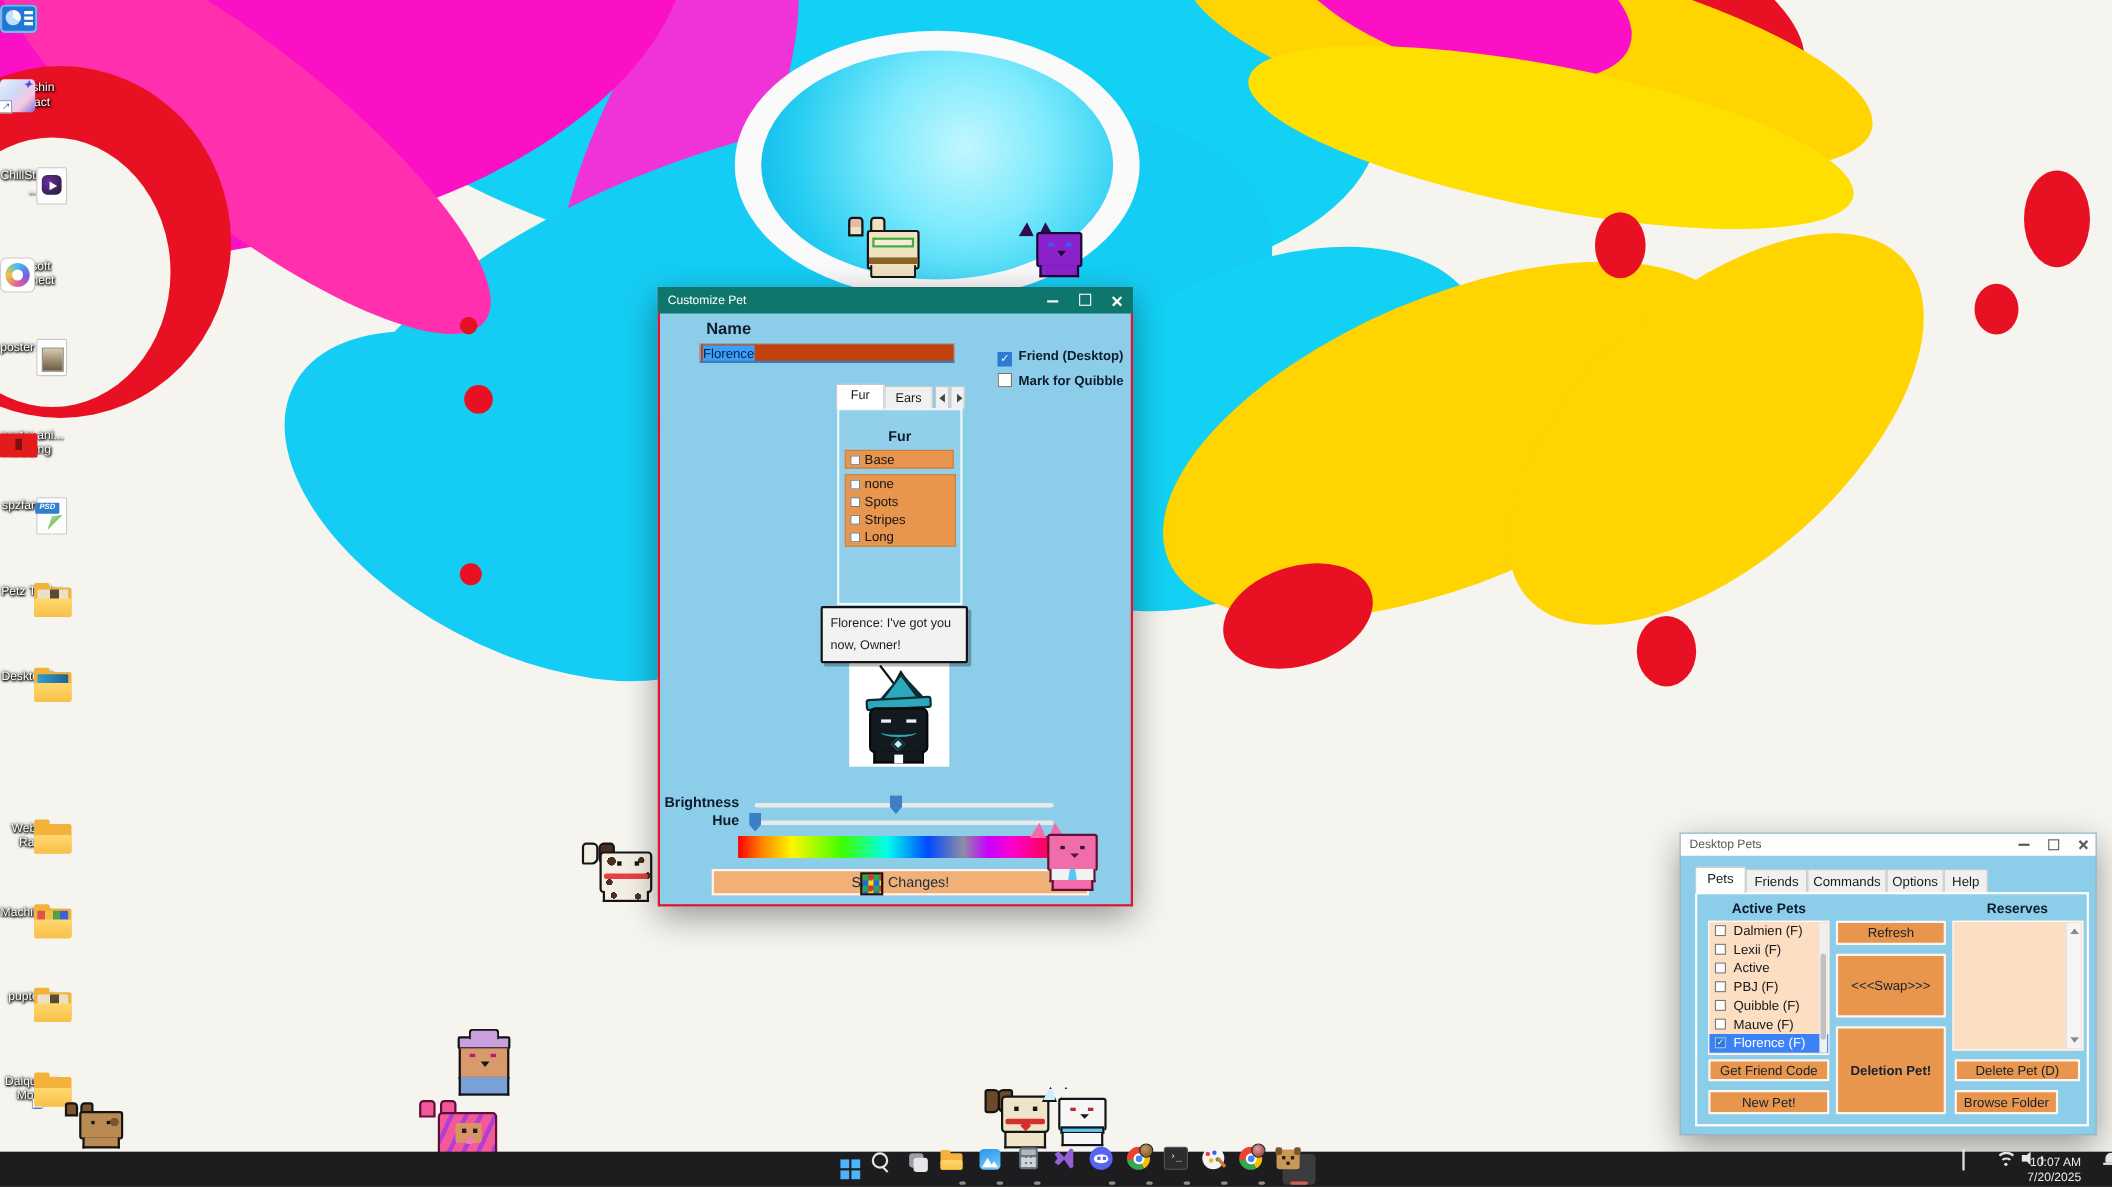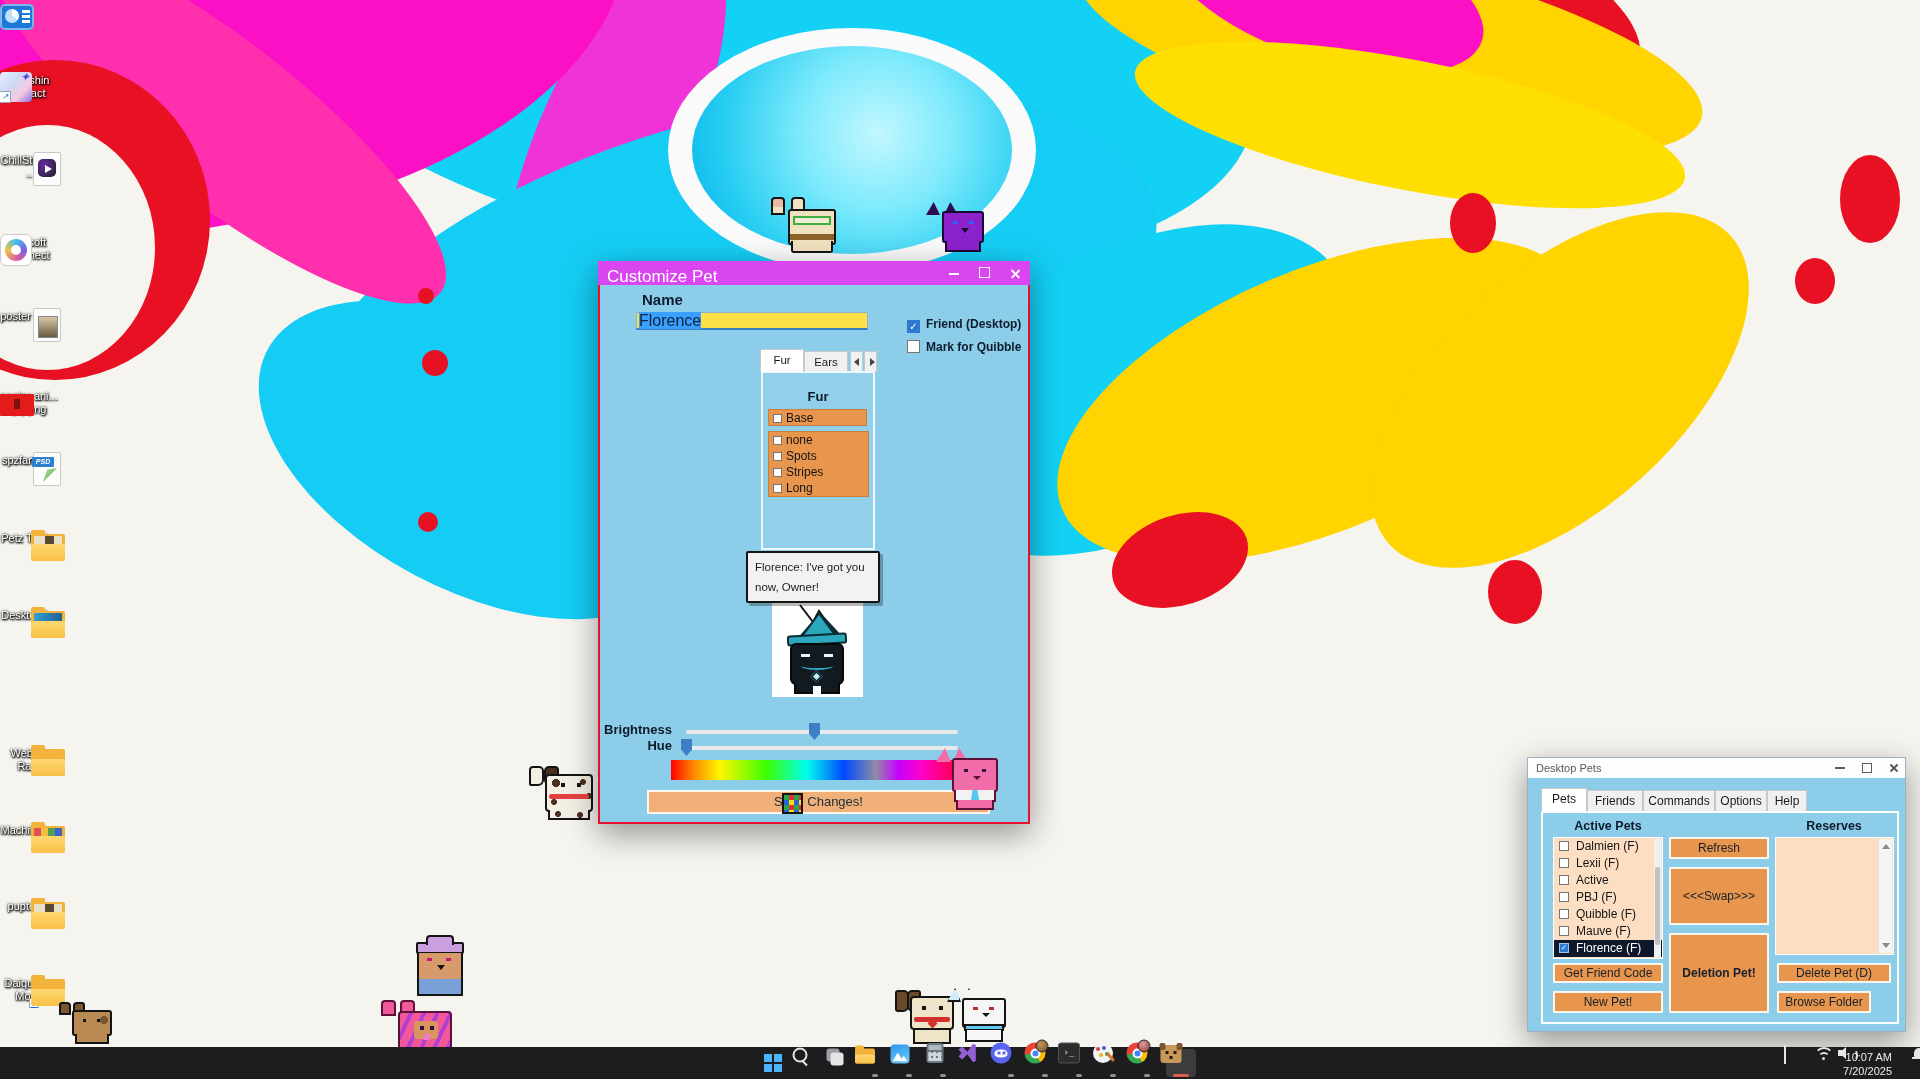--- a/index.html
+++ b/index.html
@@ -144,27 +144,27 @@
   .p-blackcat .ft::before{content:"";position:absolute;left:17px;top:3px;width:8px;height:8px;background:#fff}
   
   .win{position:absolute;box-shadow:0 10px 30px rgba(0,0,0,.4)}
   .tbbtn{display:inline-block;position:relative;width:26px;height:100%;cursor:pointer}
   .tbbtn .bar{position:absolute;left:8px;top:50%;width:10px;height:2px}
   .tbbtn .box{position:absolute;left:8px;top:6px;width:9px;height:9px;border:1.5px solid}
   .tbbtn .x1,.tbbtn .x2{position:absolute;left:8px;top:50%;width:11px;height:1.8px}
   .tbbtn .x1{transform:rotate(45deg)}.tbbtn .x2{transform:rotate(-45deg)}
   
   #cust{left:598px;top:261px;width:432px;height:563px;background:#8ccdea;border:2px solid #e8112d;z-index:10;box-sizing:border-box}
-  #cust .tbar{position:absolute;left:-2px;top:-2px;right:-2px;height:24px;background:#d946ef;color:#fff;font-size:17px}
+  #cust .tbar{position:absolute;left:-2px;top:-2px;right:-2px;height:24px;background:#0f766e;color:#fff;font-size:11px}
   #cust .tbar .ttl{position:absolute;left:9px;top:6px}
   #cust .tbar .btns{position:absolute;right:2px;top:0;height:24px;color:#fff}
   #cust .tbar .bar{background:#fff}#cust .tbar .box{border-color:#fff}#cust .tbar .x1,#cust .tbar .x2{background:#fff}
   #cust .el{position:absolute;box-sizing:border-box}
   .biglabel{font-size:15px;font-weight:bold;color:#0d1b2a}
-  #nameinput{background:#fde047;border:1px solid #8fb4cc;border-bottom:2px solid #3a7ebf;font-size:16px;line-height:16px;padding:0 2px;cursor:text}
+  #nameinput{background:#c2410c;border:1px solid #8fb4cc;border-bottom:2px solid #3a7ebf;font-size:12px;line-height:16px;padding:0 2px;cursor:text}
   #nameinput .sel{background:#3aa0ff;color:#08243f}
   .wcb{display:inline-block;width:13px;height:13px;background:#fdfdfd;border:1px solid #767676;vertical-align:-2px;box-sizing:border-box;cursor:pointer}
   .wcb.chk{background:#2f7ad1;border-color:#2f7ad1;color:#fff;font-size:10px;line-height:12px;text-align:center}
   .wcb.chk::after{content:"✓"}
   .cblbl{font-size:12px;font-weight:bold;color:#0d1b2a;margin-left:6px}
   .tab{position:absolute;box-sizing:border-box;font-size:11.5px;color:#1a1a1a;text-align:center;cursor:pointer;
     background:#f0f0f0;border:1px solid #c8c8c8;border-bottom:none;padding-top:4px}
   .tab.act{background:#fff;z-index:2}
   .tabarrow{position:absolute;box-sizing:border-box;background:#f0f0f0;border:1px solid #c8c8c8;cursor:pointer}
   .tabarrow span{position:absolute;top:6px;border-top:4px solid transparent;border-bottom:4px solid transparent}
@@ -194,21 +194,21 @@
   #petswin .tbar .bar{background:#5a5a5a;top:9px}
   #petswin .tbar .box{border-color:#5a5a5a;top:5px;width:8px;height:8px}
   #petswin .tbar .x1,#petswin .tbar .x2{background:#5a5a5a;top:9px;width:10px}
   #petswin .el{position:absolute;box-sizing:border-box}
   #petswin .tab{font-size:12px;padding-top:3px}
   #pwcontent{border:2px solid #fff}
   .colhdr{font-size:12.5px;font-weight:bold;color:#0d1b2a;text-align:center}
   .listbox{background:#fcdfc2;border:1px solid #fff}
   .lrow{position:relative;height:17px;font-size:12px;color:#141414;line-height:17px;padding-left:22px;cursor:pointer}
   .lrow .scb{top:3px;left:5px;width:10px;height:10px}
-  .lrow.sel{background:#0f172a;color:#fff}
+  .lrow.sel{background:#3b82f6;color:#fff}
   .lrow.sel .scb{background:#2f7ad1;border-color:#9ec4ee;color:#fff;font-size:8px;line-height:8px;text-align:center}
   .lrow.sel .scb::after{content:"✓"}
   .vscroll{position:absolute;width:7px;background:#f0f0f0}
   .vscroll .th{position:absolute;left:1px;width:5px;background:#c1c1c1;border-radius:2px}
   .obtn{background:#e8964e;border:2px solid #fdf6ee;font-size:12px;color:#15202b;text-align:center;cursor:pointer;border-radius:1px}
   .rscroll{position:absolute;right:1px;top:1px;bottom:1px;width:13px;background:#f5f5f5;border-left:1px solid #e0e0e0}
   .rscroll .up,.rscroll .dn{position:absolute;left:3px;width:0;height:0;border-left:4px solid transparent;border-right:4px solid transparent}
   .rscroll .up{top:5px;border-bottom:5px solid #8a8a8a}
   .rscroll .dn{bottom:5px;border-top:5px solid #8a8a8a}
   

